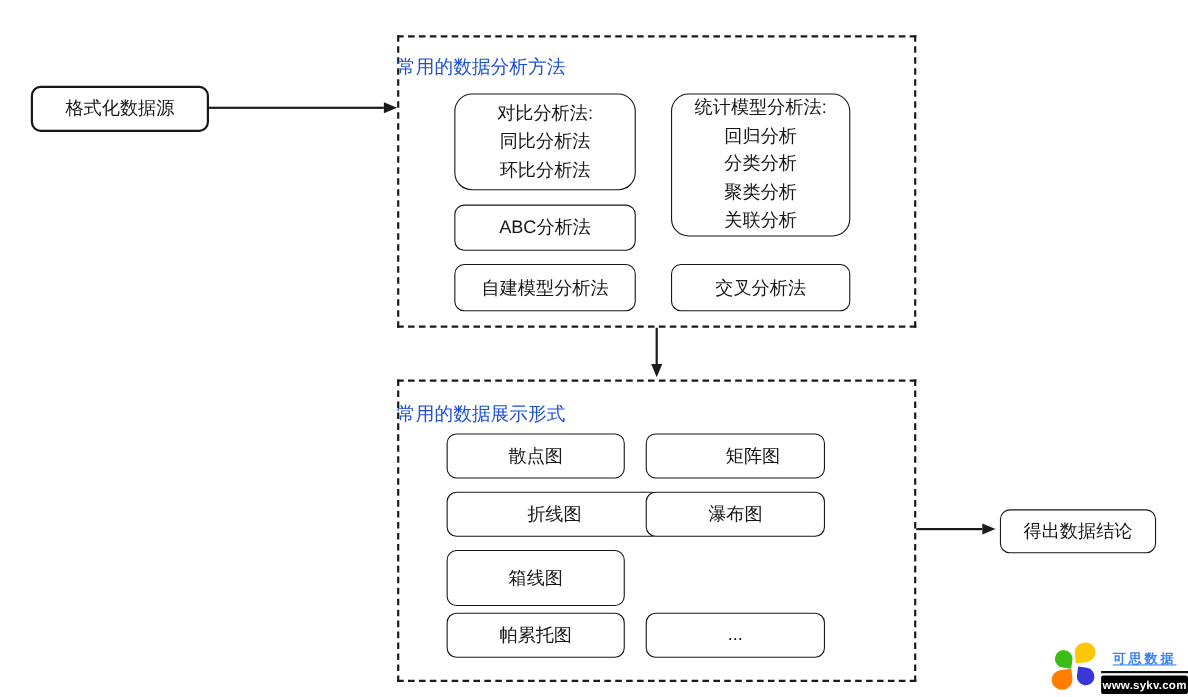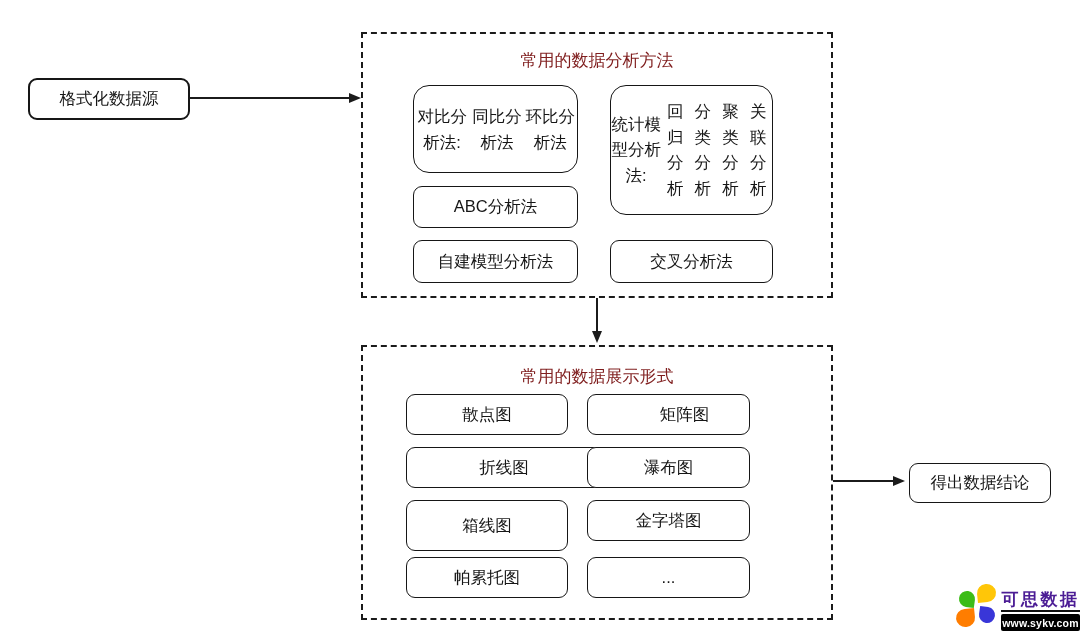--- a/index.html
+++ b/index.html
@@ -7,26 +7,26 @@
     position:relative;width:1080px;height:634px;background:#ffffff;overflow:hidden;
     font-family:"Liberation Sans","DejaVu Sans",sans-serif;color:#161616;
   }
   .node{
     position:absolute;background:#ffffff;border:1.8px solid #161616;
     display:flex;align-items:center;justify-content:center;text-align:center;
     font-size:16.5px;box-sizing:border-box;
   }
   .r9{border-radius:9px;}
   .r16{border-radius:16px;}
-  .multiline{flex-direction:row;line-height:26px;}
+  .multiline{flex-direction:column;line-height:26px;}
   .dashed-panel{
     position:absolute;border:2px dashed #1b1b1b;background:transparent;box-sizing:border-box;
   }
   .panel-title{
-    position:absolute;text-align:center;font-size:17px;color:#7f1d1d;
+    position:absolute;text-align:left;font-size:17px;color:#1d4ed8;
   }
   .hline{position:absolute;height:2px;background:#1b1b1b;}
   .vline{position:absolute;width:2px;background:#1b1b1b;}
   .head-right{
     position:absolute;width:0;height:0;
     border-top:5.5px solid transparent;border-bottom:5.5px solid transparent;
     border-left:12px solid #1b1b1b;
   }
   .head-down{
     position:absolute;width:0;height:0;
@@ -35,23 +35,24 @@
   }
   
   .wm-logo{position:absolute;left:956px;top:584px;width:46px;height:49px;}
   .petal{position:absolute;}
   .petal-green {left:3px; top:7px; width:16px;height:16px;border-radius:50% 50% 0 50%;transform:rotate(8deg);}
   .petal-yellow{left:21px;top:0px; width:19px;height:18px;border-radius:50% 50% 50% 0;transform:rotate(-6deg);}
   .petal-orange{left:0px; top:25px;width:19px;height:18px;border-radius:50% 0 50% 50%;transform:rotate(-6deg);}
   .petal-blue  {left:23px;top:23px;width:16px;height:16px;border-radius:0 50% 50% 50%;transform:rotate(8deg);}
   .wm-brand{
     position:absolute;left:1001px;top:588px;width:79px;height:24px;
-    font-size:17px;font-weight:bold;letter-spacing:2.5px;color:#4c1d95;
+    font-size:12px;font-weight:bold;letter-spacing:2.5px;color:#3b82f6;
     border-bottom:2.5px solid #101010;display:flex;align-items:center;justify-content:center;
     box-sizing:border-box;
+    text-decoration:underline;
   }
   .wm-url{
     position:absolute;left:1001px;top:614px;width:79px;height:17px;
     background:#000000;color:#ffffff;font-size:10.5px;font-weight:bold;
     display:flex;align-items:center;justify-content:center;border-radius:2px;
     letter-spacing:0.2px;
   }
 </style>
 </head>
 <body>
@@ -108,23 +109,20 @@
   </div>
   <div class="node r9" style="left:406px;top:447px;width:196px;height:41px;">
     <span>折线图</span>
   </div>
   <div class="node r9" style="left:587px;top:447px;width:163px;height:41px;">
     <span>瀑布图</span>
   </div>
   <div class="node r9" style="left:406px;top:500px;width:162px;height:51px;">
     <span>箱线图</span>
   </div>
-  <div class="node r9" style="left:587px;top:500px;width:163px;height:41px;">
-    <span>金字塔图</span>
-  </div>
   <div class="node r9" style="left:406px;top:557px;width:162px;height:41px;">
     <span>帕累托图</span>
   </div>
   <div class="node r9" style="left:587px;top:557px;width:163px;height:41px;">
     <span>...</span>
   </div>
 
   <div class="hline" style="left:833px;top:480px;width:60px;"></div>
   <div class="head-right" style="left:893px;top:475.5px;"></div>
 

